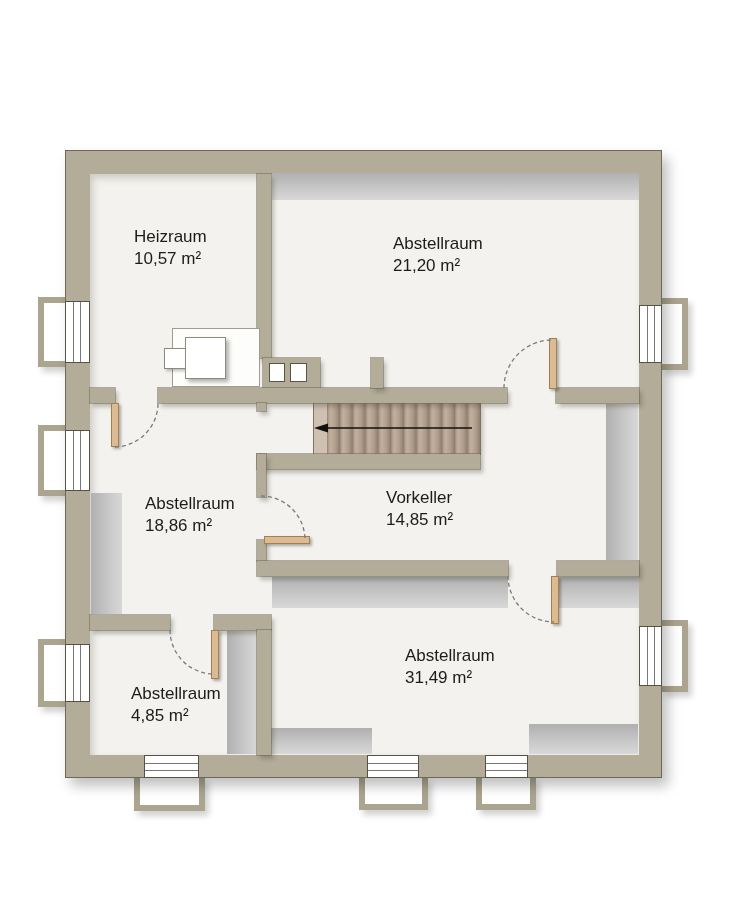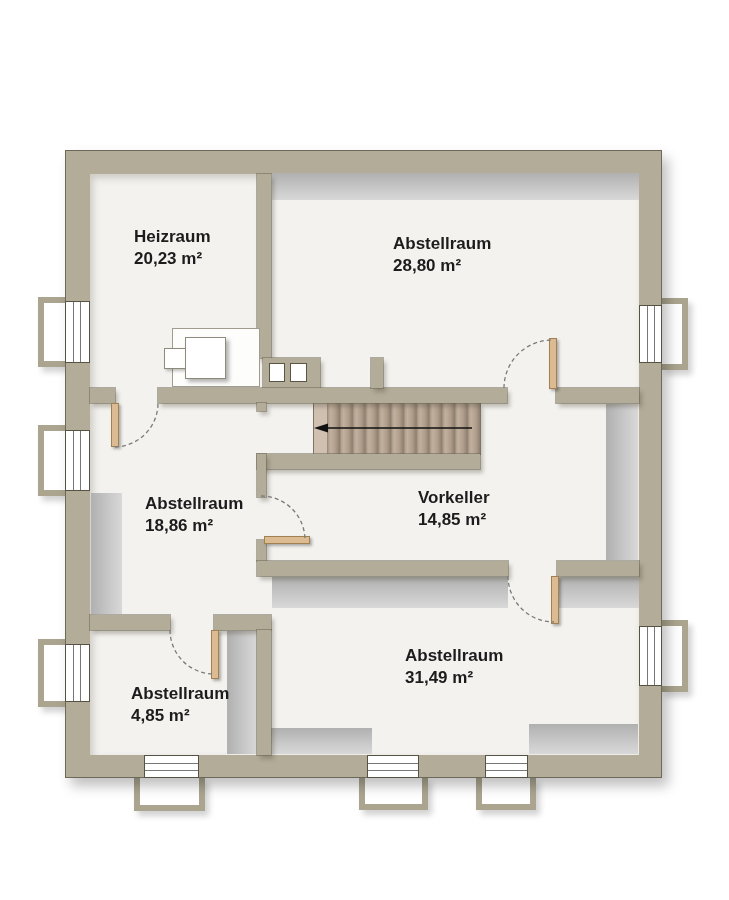--- a/index.html
+++ b/index.html
@@ -27,21 +27,21 @@
           box-shadow:0 0 0 1px #7f7365,3px 4px 4px rgba(85,77,58,.3);}
   .tread1{position:absolute;left:314px;top:403px;width:13px;height:51px;background:#cfc0b2;}
   .flue{position:absolute;background:#fff;border:1px solid #5a5442;box-sizing:border-box;}
   .leaf{position:absolute;background:#dcba92;border:1px solid #a08252;box-sizing:border-box;
         box-shadow:2px 2px 3px rgba(0,0,0,.3);}
   .h-plat{position:absolute;left:172px;top:328px;width:88px;height:59px;background:#fdfdfc;border:1px solid #a09c8e;box-sizing:border-box;}
   .h-box{position:absolute;left:185px;top:337px;width:41px;height:42px;background:#fff;border:1px solid #8e8a7c;box-sizing:border-box;box-shadow:3px 3px 4px rgba(0,0,0,.3);}
   .h-tab{position:absolute;left:164px;top:348px;width:22px;height:21px;background:#fff;border:1px solid #8e8a7c;box-sizing:border-box;box-shadow:2px 2px 3px rgba(0,0,0,.25);}
   .overlay{position:absolute;left:0;top:0;pointer-events:none;}
   .room-label{position:absolute;font-size:17px;line-height:22px;color:#1c1c1c;white-space:nowrap;}
-  .room-label span{display:block;font-weight:bold;}
+  .room-label span{display:block;}
 </style>
 </head>
 <body>
 
 <div class="canvas">
 
   <div class="well well-l" style="left:38px;top:297px;width:28px;height:70px;"></div>
   <div class="well well-l" style="left:38px;top:425px;width:28px;height:71px;"></div>
   <div class="well well-l" style="left:38px;top:639px;width:28px;height:68px;"></div>
   <div class="well well-r" style="left:661px;top:298px;width:27px;height:72px;"></div>
@@ -111,31 +111,31 @@
       <path d="M170,630 A44,44 0 0 0 214,674"></path>
     </g>
     <g>
       <line x1="472" y1="428" x2="326" y2="428" stroke="#111" stroke-width="1.6"></line>
       <polygon points="314,428 328,423.5 328,432.5" fill="#111"></polygon>
     </g>
   </svg>
 
   <div class="room-label" style="left:134px;top:226px;">
     <span>Heizraum</span>
-    <span>20,23 m²</span>
+    <span>10,57 m²</span>
   </div>
   <div class="room-label" style="left:393px;top:233px;">
     <span>Abstellraum</span>
-    <span>28,80 m²</span>
+    <span>21,20 m²</span>
   </div>
   <div class="room-label" style="left:145px;top:493px;">
     <span>Abstellraum</span>
     <span>18,86 m²</span>
   </div>
-  <div class="room-label" style="left:386px;top:487px;margin-left:32px;">
+  <div class="room-label" style="left:386px;top:487px;">
     <span>Vorkeller</span>
     <span>14,85 m²</span>
   </div>
   <div class="room-label" style="left:405px;top:645px;">
     <span>Abstellraum</span>
     <span>31,49 m²</span>
   </div>
   <div class="room-label" style="left:131px;top:683px;">
     <span>Abstellraum</span>
     <span>4,85 m²</span>

